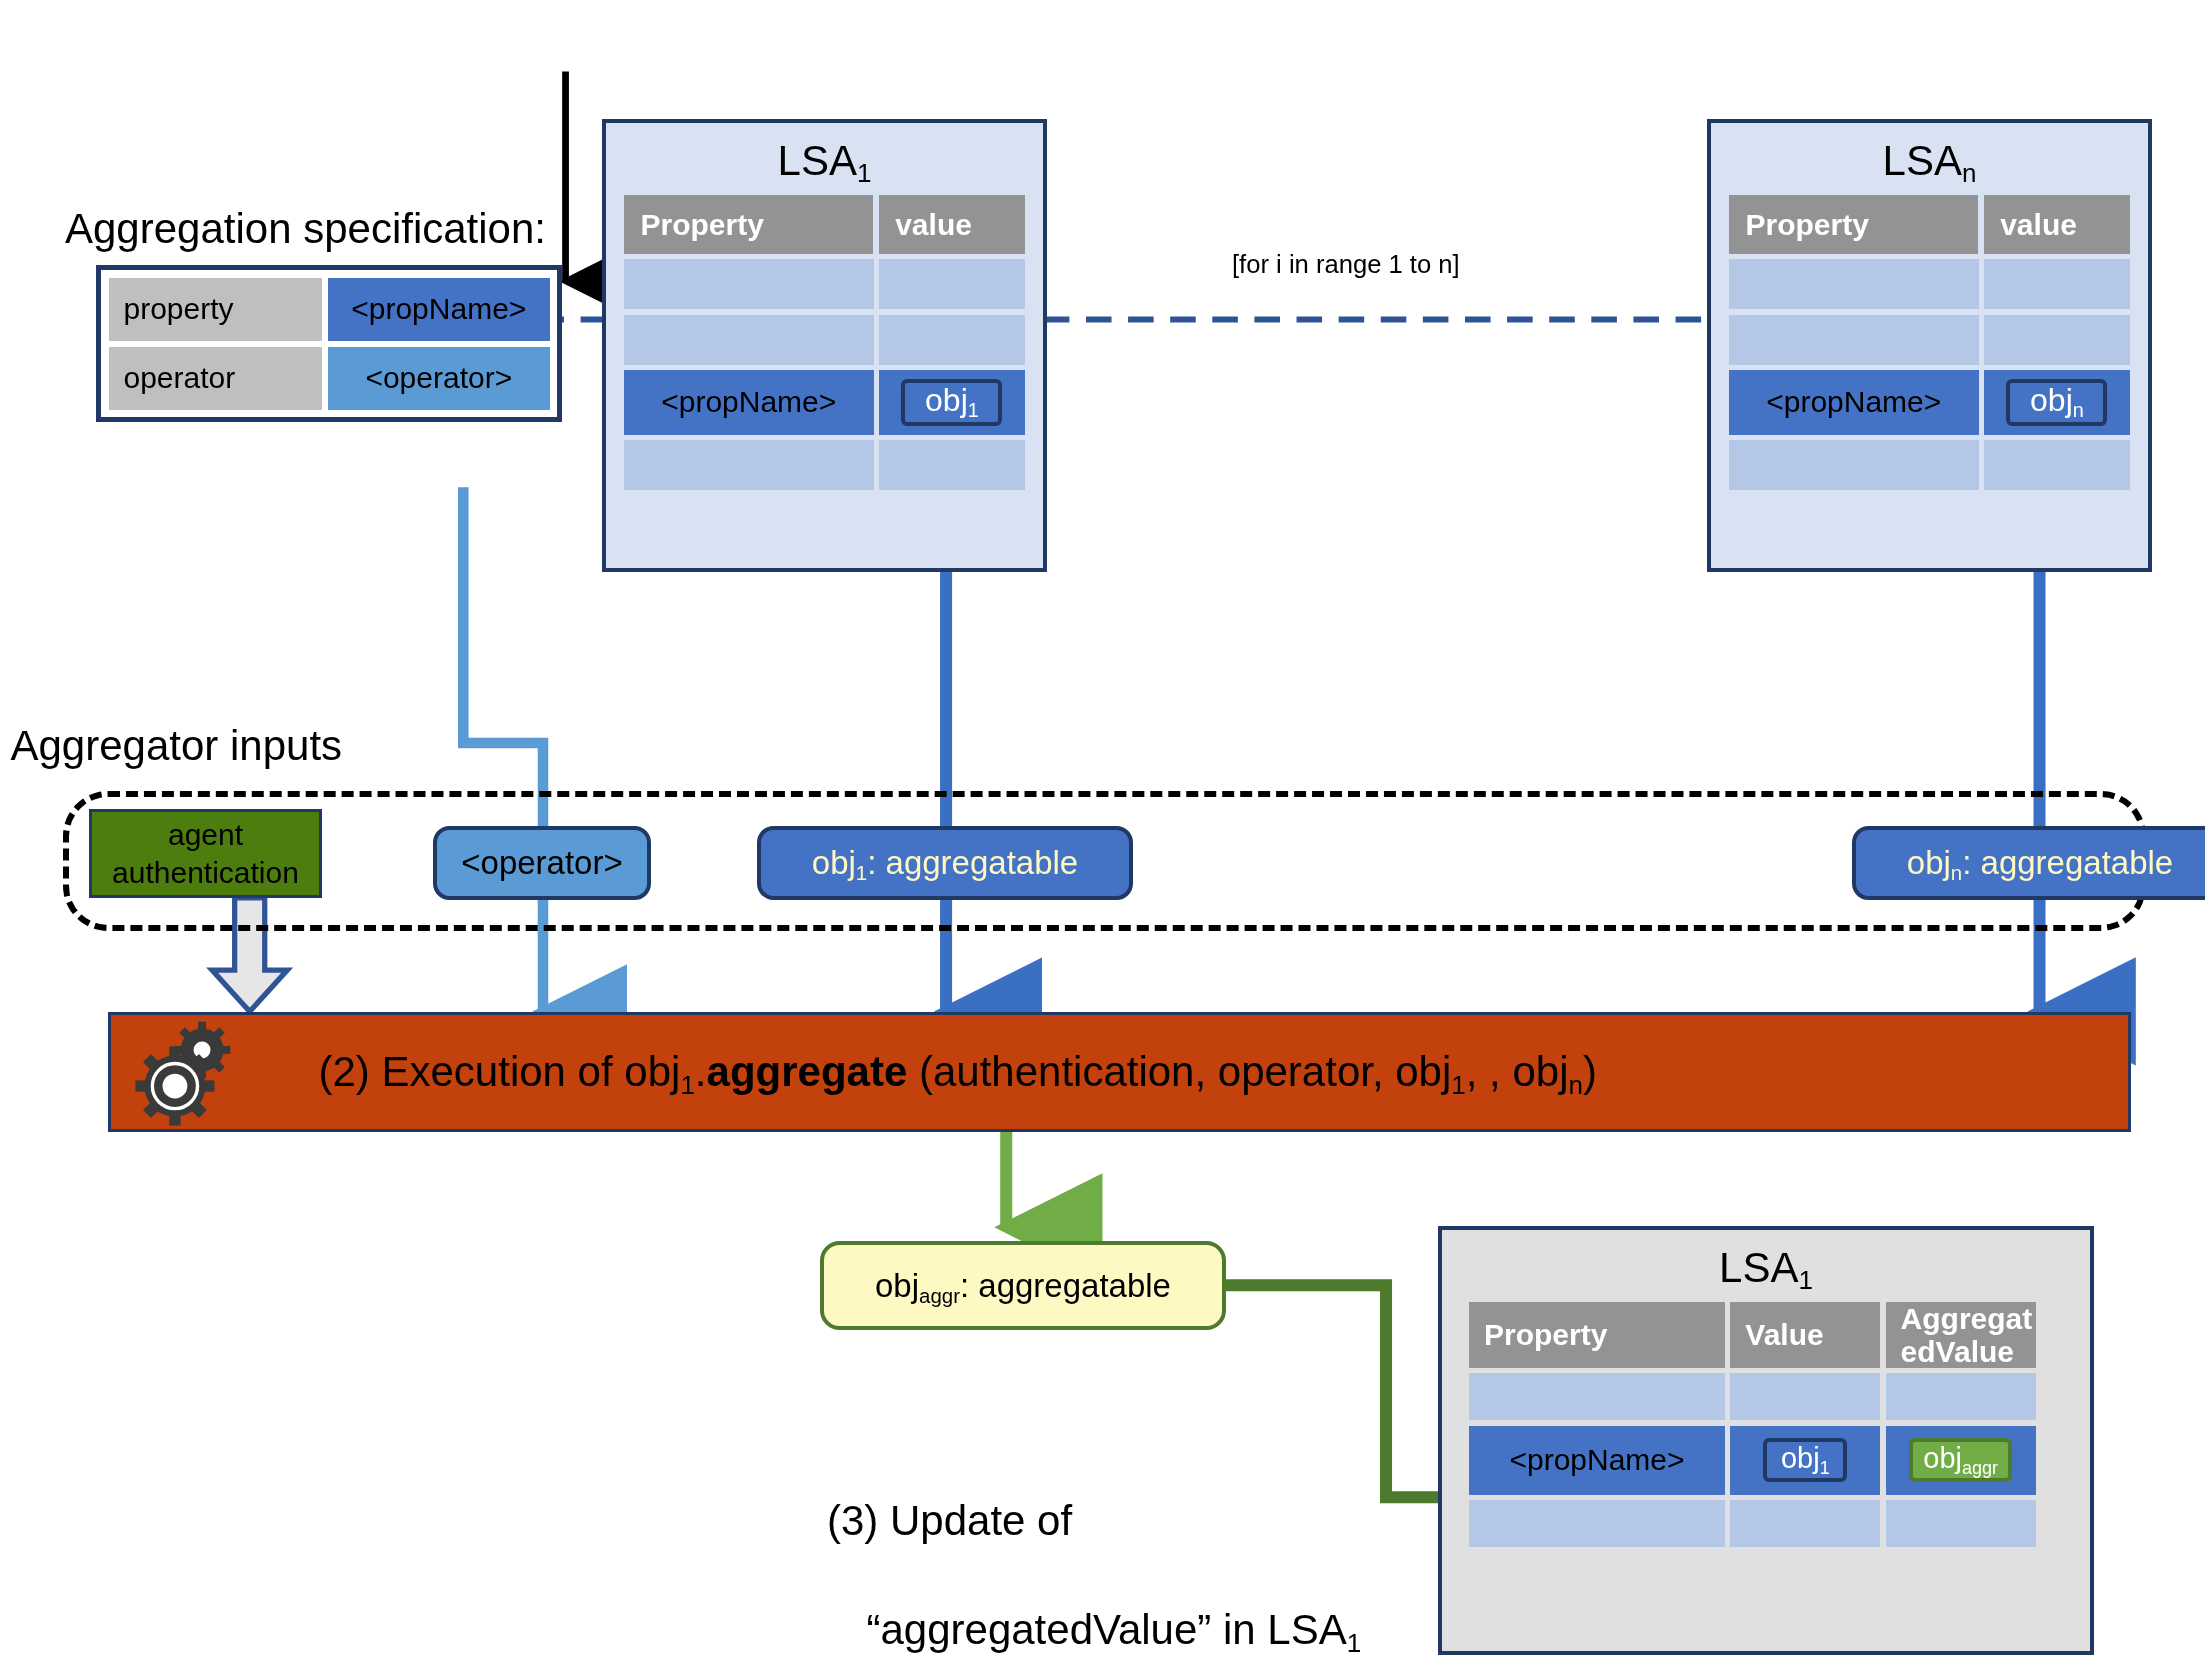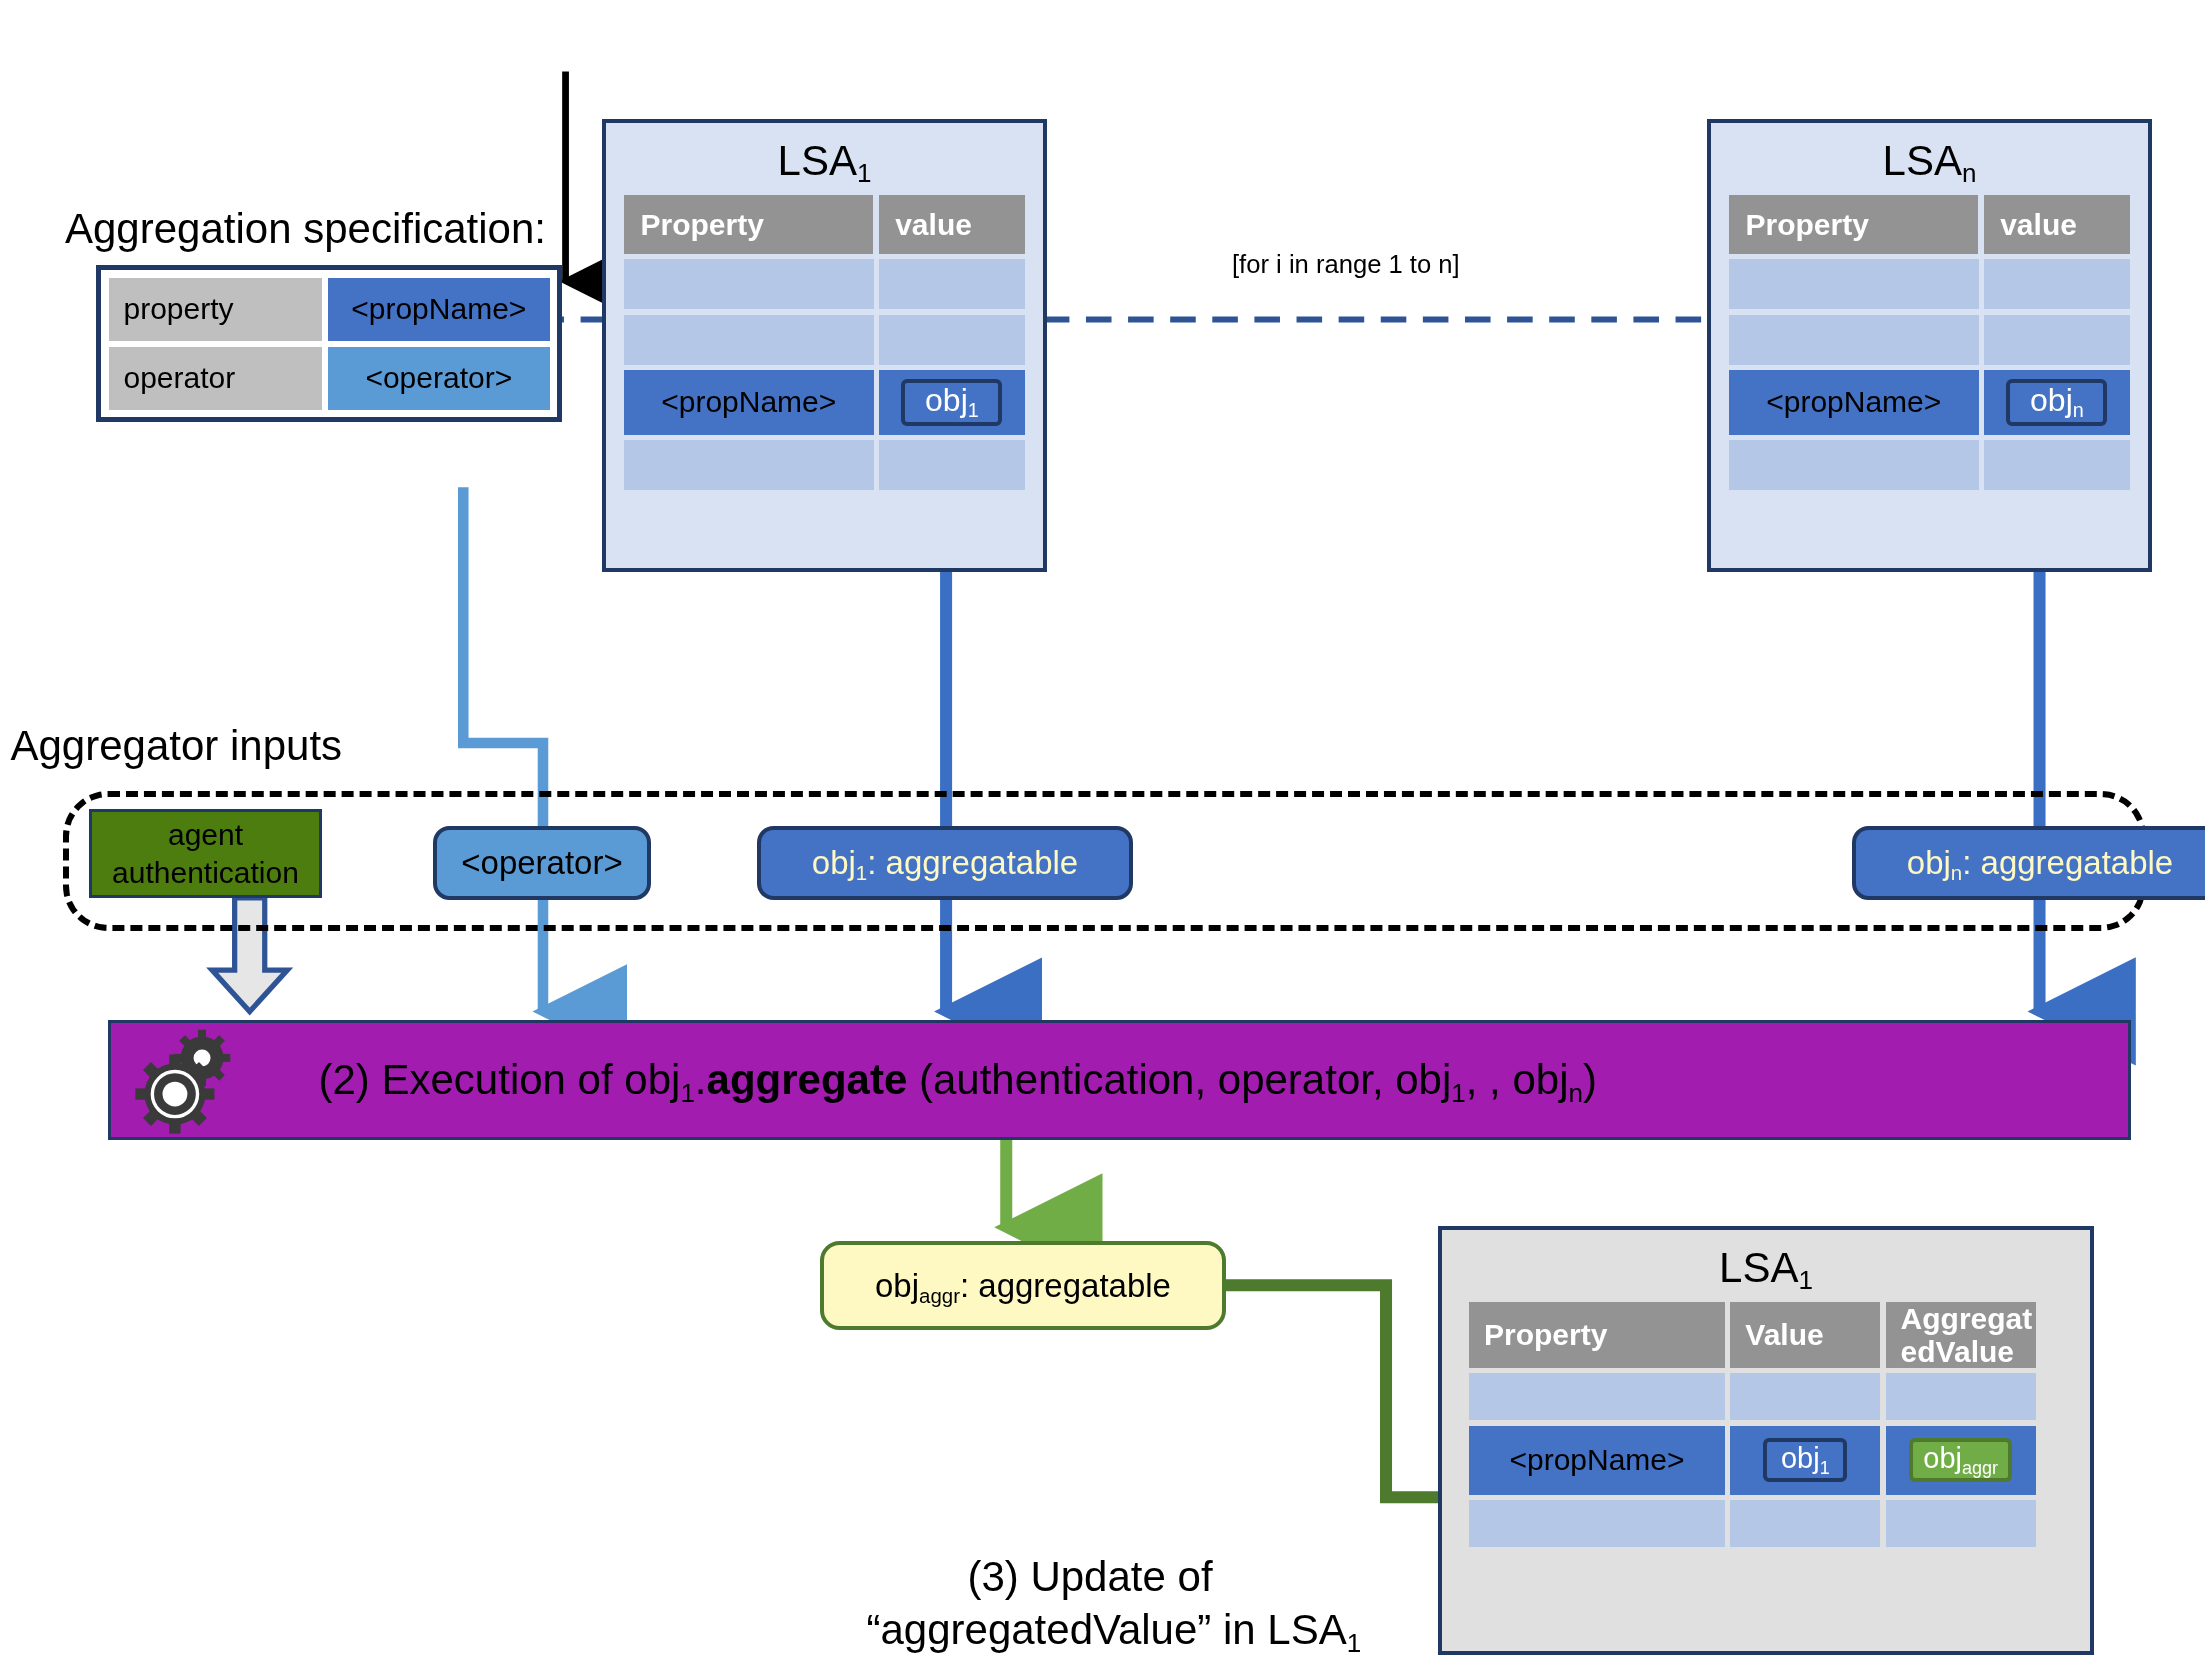--- a/index.html
+++ b/index.html
@@ -96,25 +96,24 @@
     display: flex; align-items: center; justify-content: center;
     font-size: 33px; z-index: 4; white-space: nowrap;
   }
   .pill.op { background: #5B9BD5; color: #000000; }
   .pill.obj { background: #4472C4; color: #fef9c3; }
   .pill.green { background: #fef9c3; border-color: #4E7A2E; color: #000000; margin-left: 17px; }
 
   
   .exec-bar {
     position: absolute;
-    background: #a21caf;
+    background: #c2410c;
     border: 3.8px solid #1F3864;
     display: flex; align-items: center;
     z-index: 4;
-    margin-top: 8px;
   }
   .exec-text { font-size: 42px; white-space: nowrap; }
   .exec-text b { font-weight: bold; }
   .gear-wrap { width: 113px; height: 113px; margin-left: 21px; margin-right: 7.5px; flex: none; }
 
   
   .lsa-panel-grey {
     position: absolute;
     background: #E0E0E0;
     border: 4.5px solid #1F3864;
@@ -333,21 +332,21 @@
     </div>
     <div class="exec-text" style="margin-left:66px;">
       <span>(2) Execution of  obj</span><sub>1</sub><span>.</span><b>aggregate</b><span> (authentication, operator, obj</span><sub>1</sub><span>,     , obj</span><sub>n</sub><span>)</span>
     </div>
   </div>
 
   <div class="pill green" style="left:803px; top:1241px; width:406px; height:89px; border-radius:19.6px;">
     <span><span>obj</span><sub>aggr</sub><span>: aggregatable</span></span>
   </div>
 
-  <div class="txt label-lg" style="left:827px; top:1553px; text-align:center; width:526px;">(3) Update of</div>
+  <div class="txt label-lg" style="left:827px; top:1497px; width:526px;">(3) Update of</div>
   <div class="txt label-lg" style="left:767px; top:1558px; text-align:center; width:647px;">
     <span>“aggregatedValue” in LSA</span><sub>1</sub>
   </div>
 
   <div class="lsa-panel-grey" style="left:1438px; top:1226px; width:656px; height:429px;">
     <div class="lsa-title">
       <span>LSA</span><sub>1</sub>
     </div>
     <div class="lsa-table" style="margin:0 27px 18px 27px;">
       <div class="lsa-hrow">

